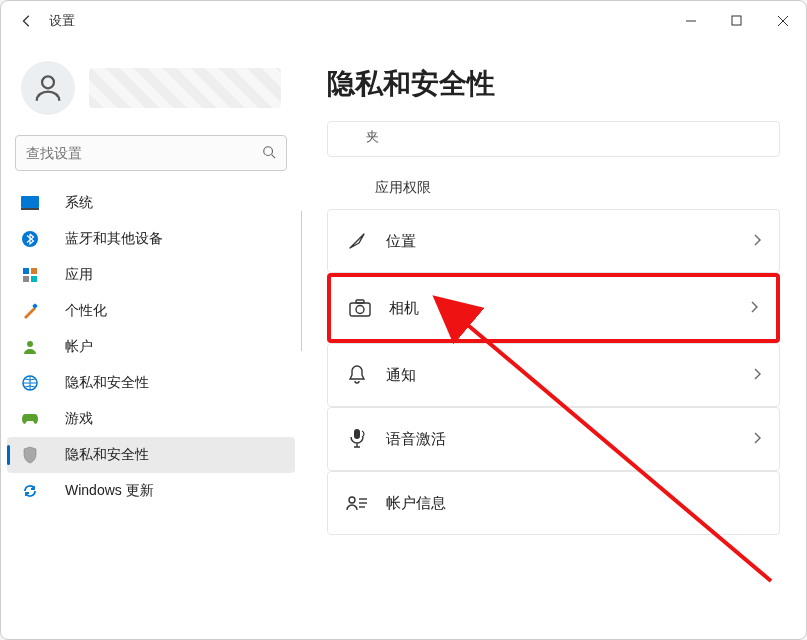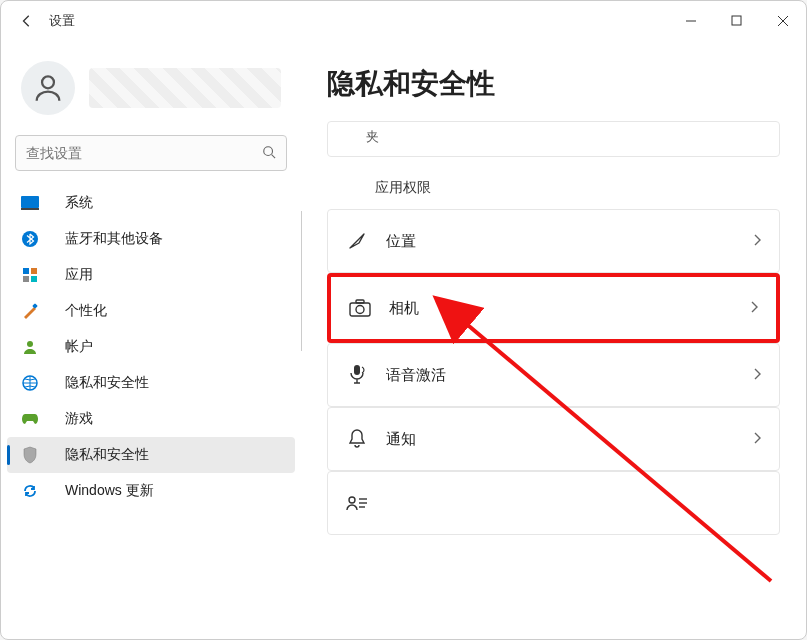--- a/index.html
+++ b/index.html
@@ -403,59 +403,60 @@
           <span class="chev">
             <svg width="8" height="12" viewBox="0 0 8 12">
                 <path d="M2 1l5 5-5 5" stroke="#666" stroke-width="1.4" fill="none"></path>
               </svg>
           </span>
         </div>
 
 
         <div class="perm-item">
           <span class="perm-icon">
+            <svg width="18" height="20" viewBox="0 0 18 20">
+                <path d="M9 1a5 5 0 0 0-5 5v4l-2 4h14l-2-4V6a5 5 0 0 0-5-5z" fill="none" stroke="#333" stroke-width="1.4"></path>
+                <path d="M7 16a2 2 0 0 0 4 0" stroke="#333" stroke-width="1.4" fill="none"></path>
+              </svg>
+          </span>
+          <span class="perm-label">通知</span>
+          <span class="chev">
+            <svg width="8" height="12" viewBox="0 0 8 12">
+                <path d="M2 1l5 5-5 5" stroke="#666" stroke-width="1.4" fill="none"></path>
+              </svg>
+          </span>
+        </div>
+
+        <div class="perm-item">
+          <span class="perm-icon">
             <svg width="18" height="22" viewBox="0 0 18 22">
                 <rect x="6" y="1" width="6" height="10" rx="3" fill="#333"></rect>
                 <path d="M3 9a6 6 0 0 0 12 0M9 15v4M6 19h6" stroke="#333" stroke-width="1.4" fill="none"></path>
                 <path d="M14 3q2 1 2 3t-2 3" stroke="#333" stroke-width="1.2" fill="none"></path>
               </svg>
           </span>
           <span class="perm-label">语音激活</span>
-          <span class="chev">
-            <svg width="8" height="12" viewBox="0 0 8 12">
-                <path d="M2 1l5 5-5 5" stroke="#666" stroke-width="1.4" fill="none"></path>
-              </svg>
-          </span>
-        </div>
-
-        <div class="perm-item">
-          <span class="perm-icon">
-            <svg width="18" height="20" viewBox="0 0 18 20">
-                <path d="M9 1a5 5 0 0 0-5 5v4l-2 4h14l-2-4V6a5 5 0 0 0-5-5z" fill="none" stroke="#333" stroke-width="1.4"></path>
-                <path d="M7 16a2 2 0 0 0 4 0" stroke="#333" stroke-width="1.4" fill="none"></path>
-              </svg>
-          </span>
-          <span class="perm-label">通知</span>
           <span class="chev">
             <svg width="8" height="12" viewBox="0 0 8 12">
                 <path d="M2 1l5 5-5 5" stroke="#666" stroke-width="1.4" fill="none"></path>
               </svg>
           </span>
         </div>
 
         <div class="perm-item">
           <span class="perm-icon">
             <svg width="22" height="18" viewBox="0 0 22 18">
                 <circle cx="6" cy="6" r="3" fill="none" stroke="#333" stroke-width="1.4"></circle>
                 <path d="M1 16c0-3 2.5-5 5-5s5 2 5 5" fill="none" stroke="#333" stroke-width="1.4"></path>
                 <line x1="13" y1="5" x2="21" y2="5" stroke="#333" stroke-width="1.4"></line>
                 <line x1="13" y1="9" x2="21" y2="9" stroke="#333" stroke-width="1.4"></line>
                 <line x1="13" y1="13" x2="19" y2="13" stroke="#333" stroke-width="1.4"></line>
               </svg>
           </span>
+          <span class="perm-label">帐户信息</span>
         </div>
 
       </div>
     </div>
   </div>
 
   <svg class="annotation-layer" width="807" height="640">
     <defs>
       <marker id="arrowhead" markerWidth="12" markerHeight="12" refX="2" refY="6" orient="auto">
         <path d="M0 0 L12 6 L0 12 Z" fill="#ef1212"></path>

